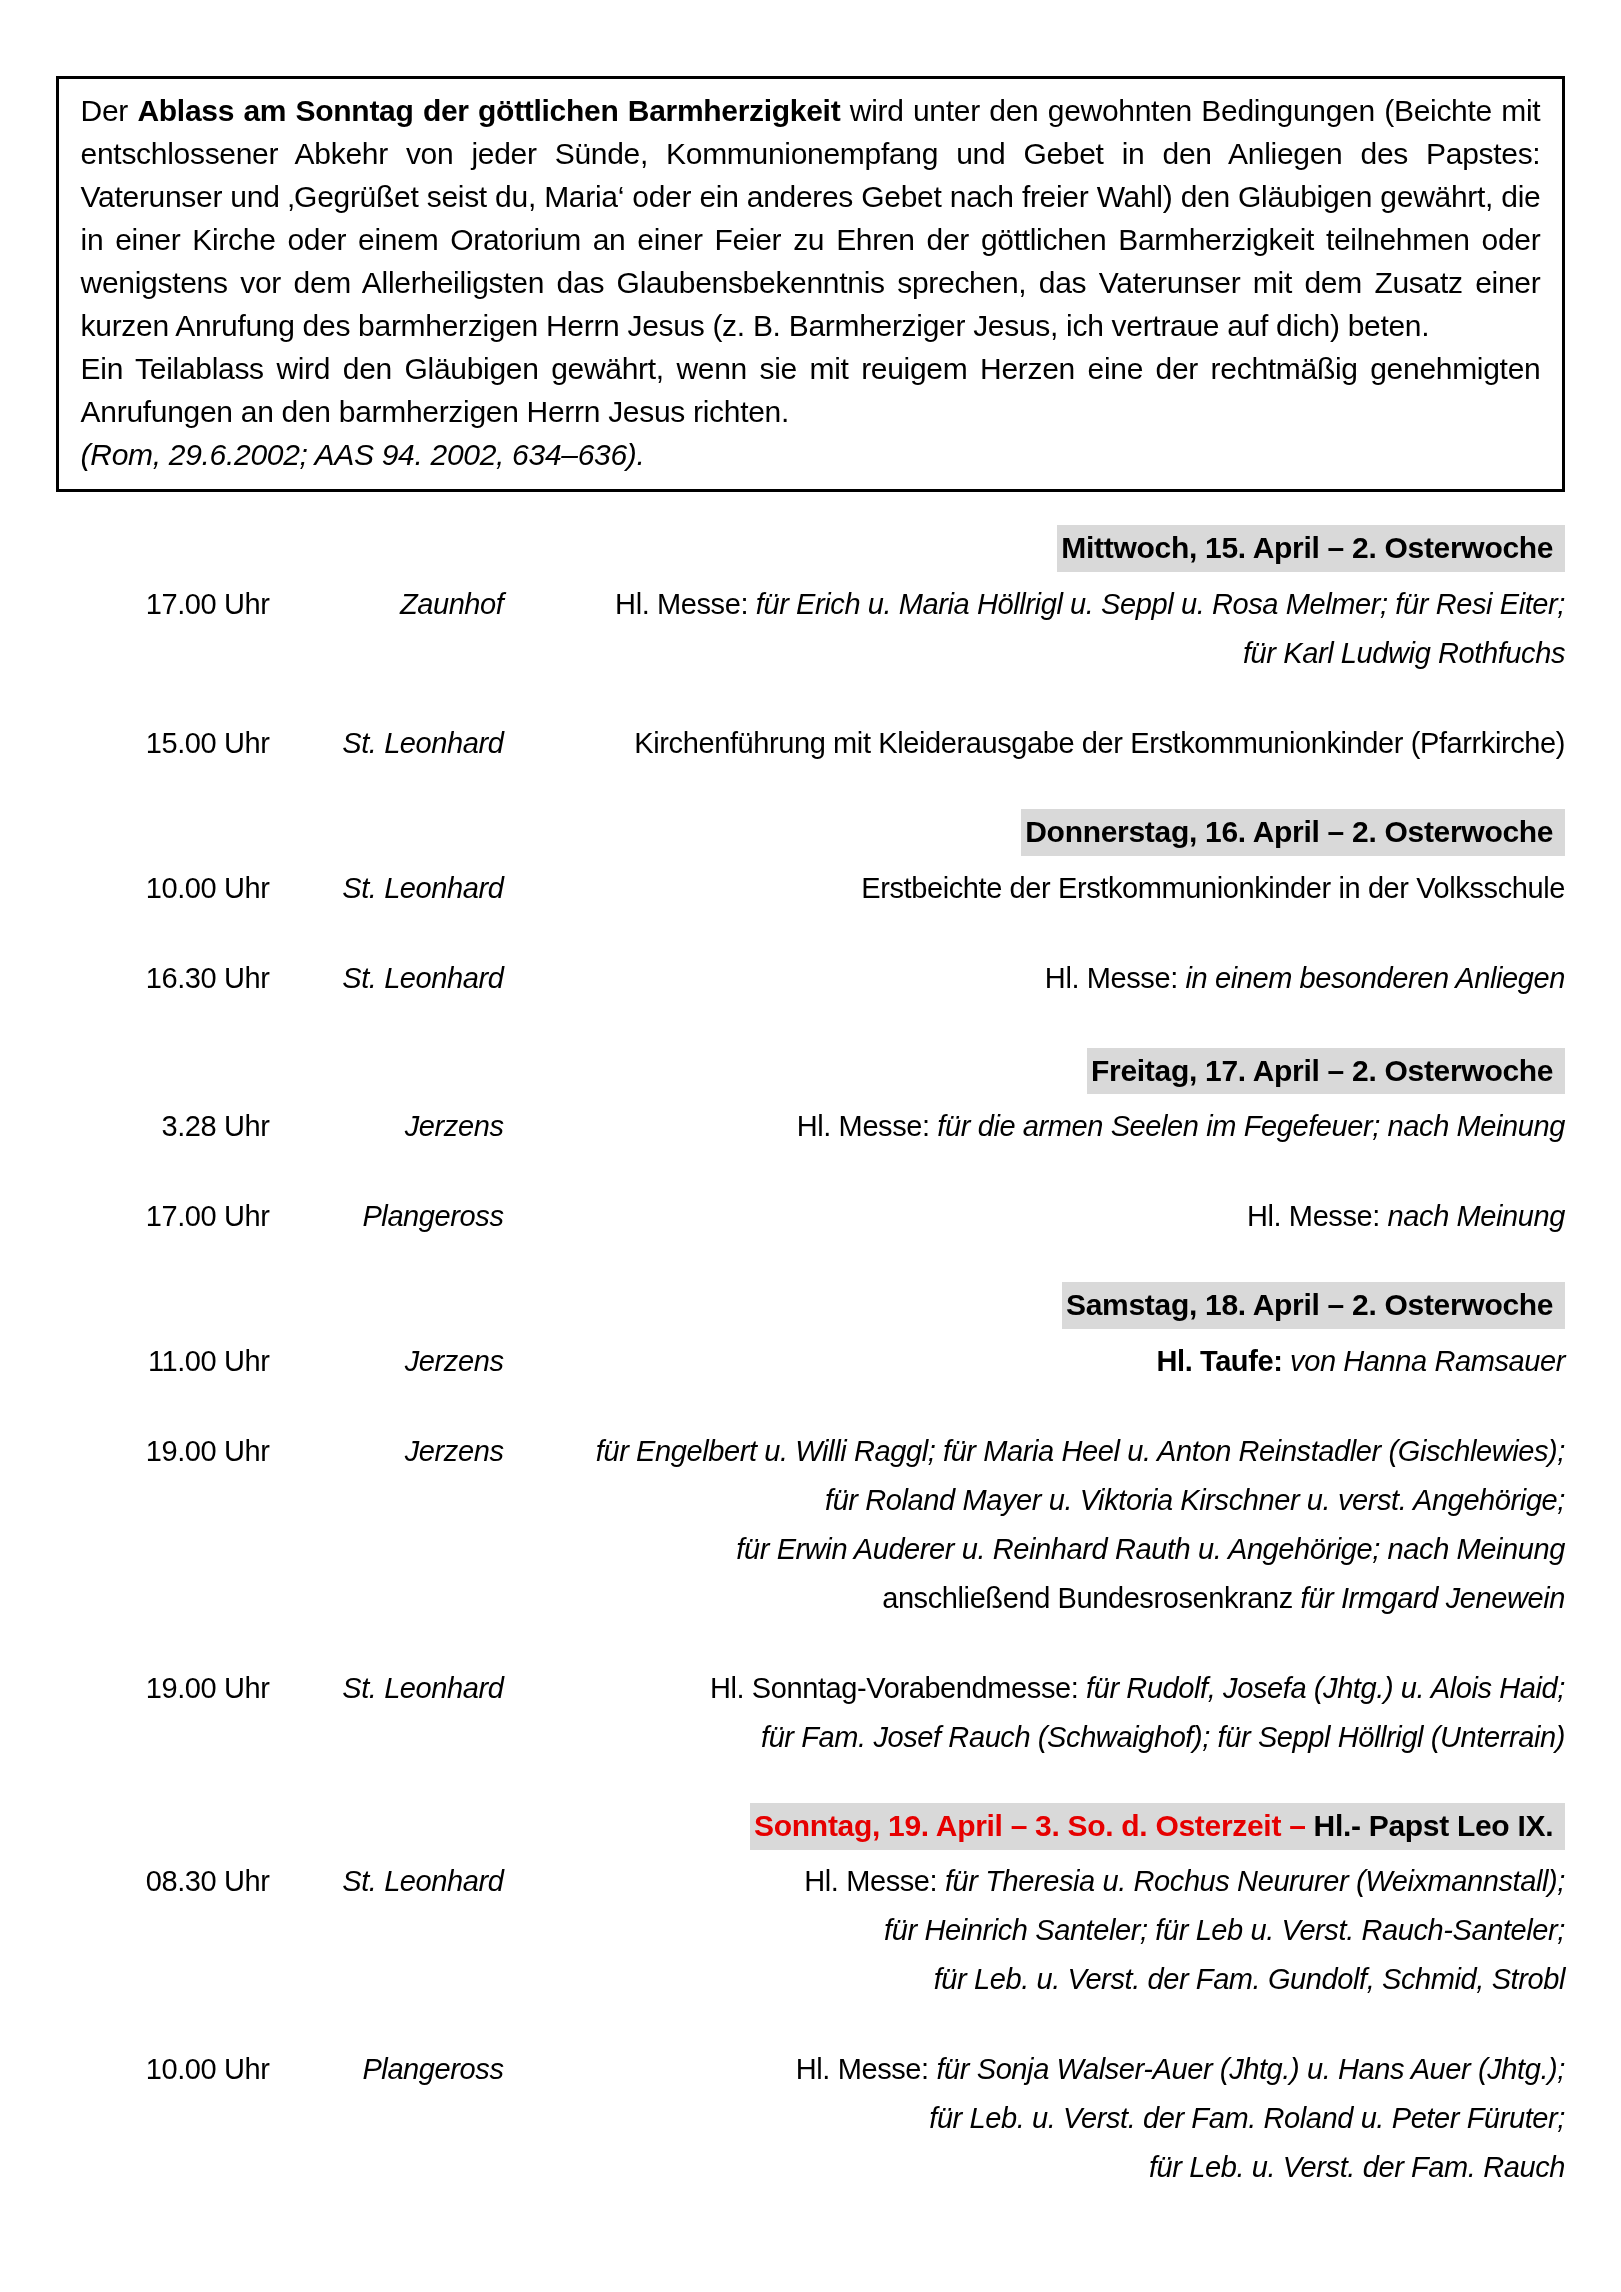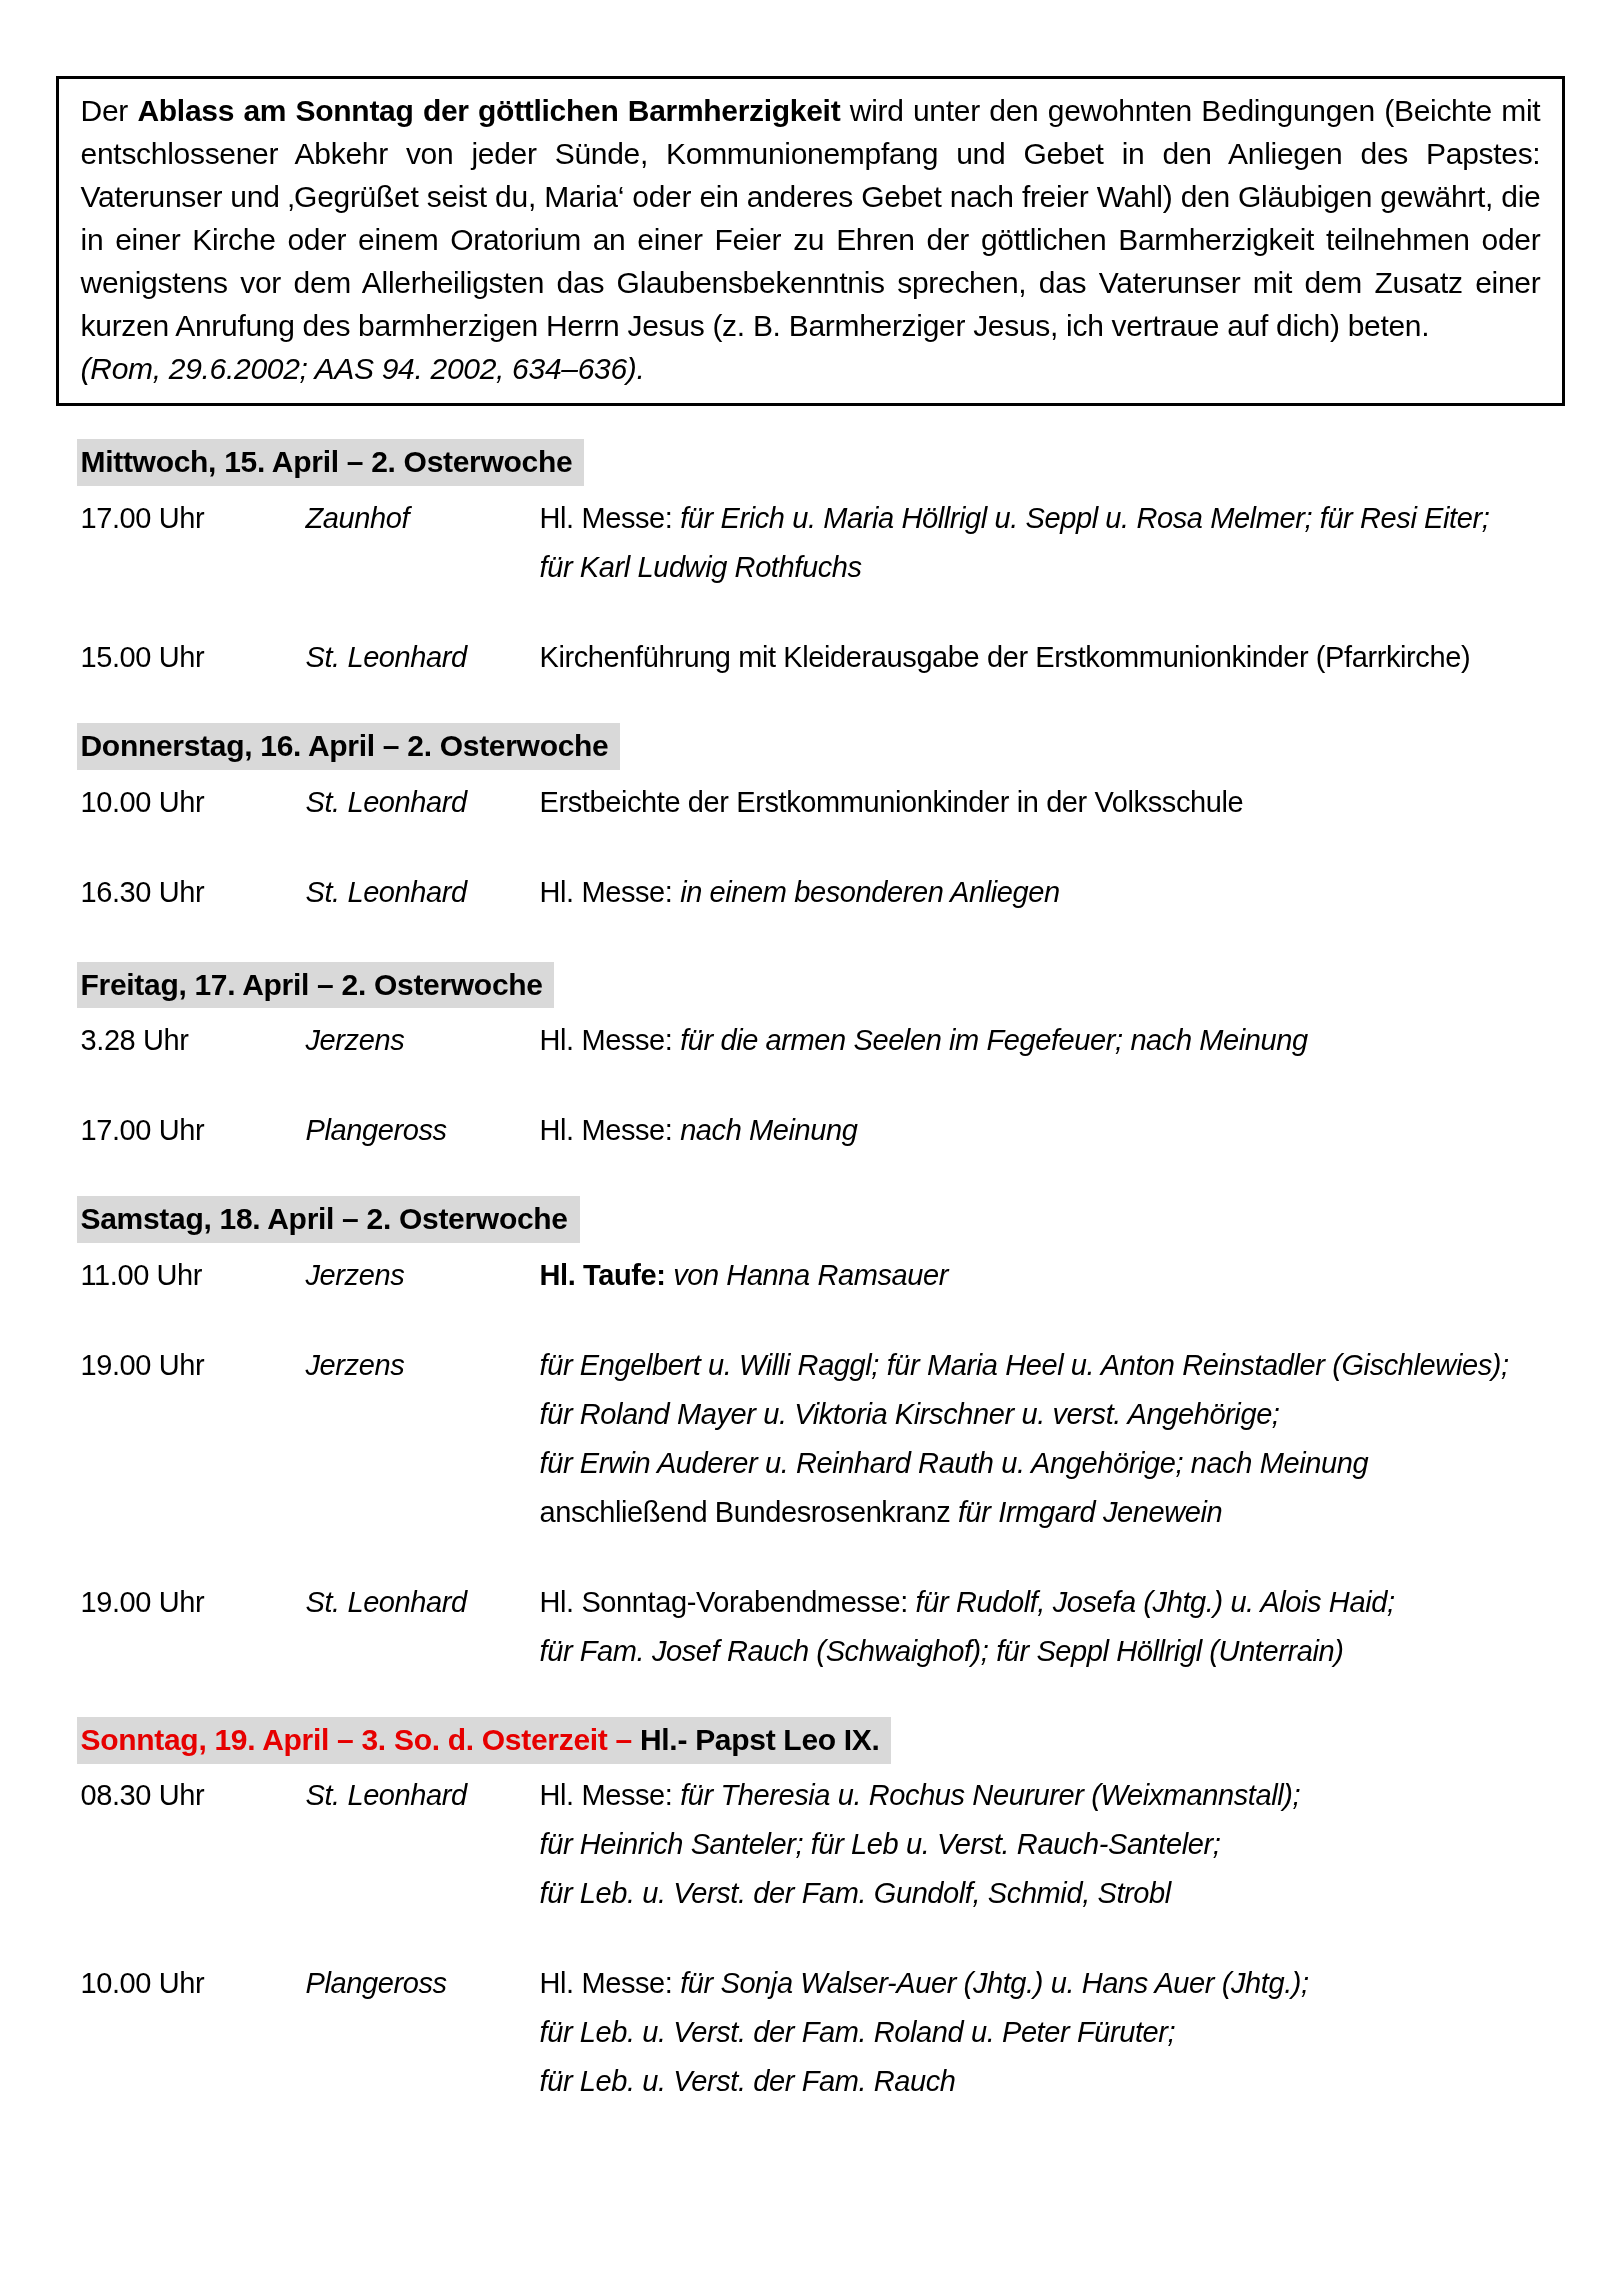--- a/index.html
+++ b/index.html
@@ -28,21 +28,21 @@
     letter-spacing:-0.3px;
   }
   .align-justify{text-align:justify;}
   .align-left{text-align:left;}
   
   .seg-n{font-style:normal;font-weight:normal;}
   .seg-b{font-weight:bold;}
   .seg-i{font-style:italic;}
   .seg-red{color:var(--accent-red,#e60000);}
   
-  .schedule{padding-left:24.5px;}
+  .schedule{padding-left:24.5px;text-align:right;}
   .day{margin-bottom:13.7px;}
   .day.extra-gap{margin-top:45px;}
   .day-header{
     display:inline-block;
     background:var(--heading-bg,#d9d9d9);
     font-size:30px;
     font-weight:bold;
     line-height:39px;
     padding:2.9px 11.8px 4.9px 3.9px;
     margin:0 0 7.8px -3.9px;
@@ -61,20 +61,21 @@
   .entry-loc{flex:none;width:198px;font-style:italic;}
   .entry-desc{flex:1;min-width:0;}
   .desc-line{white-space:nowrap;}
 </style>
 </head>
 <body>
 
 <div class="page">
   <div class="notice-box" id="notice-box">
       <p class="align-justify"><span class="seg-n">Der </span><span class="seg-b">Ablass am Sonntag der göttlichen Barmherzigkeit</span><span class="seg-n"> wird unter den gewohnten Bedingungen (Beichte mit entschlossener Abkehr von jeder Sünde, Kommunionempfang und Gebet in den Anliegen des Papstes: Vaterunser und ‚Gegrüßet seist du, Maria‘ oder ein anderes Gebet nach freier Wahl) den Gläubigen gewährt, die in einer Kirche oder einem Oratorium an einer Feier zu Ehren der göttlichen Barmherzigkeit teilnehmen oder wenigstens vor dem Allerheiligsten das Glaubensbekenntnis sprechen, das Vaterunser mit dem Zusatz einer kurzen Anrufung des barmherzigen Herrn Jesus (z. B. Barmherziger Jesus, ich vertraue auf dich) beten.</span></p>
+      <p class="align-justify"><span class="seg-n">Ein Teilablass wird den Gläubigen gewährt, wenn sie mit reuigem Herzen eine der rechtmäßig genehmigten Anrufungen an den barmherzigen Herrn Jesus richten.</span></p>
       <p class="align-left"><span class="seg-i">(Rom, 29.6.2002; AAS 94. 2002, 634–636).</span></p>
     </div>
   <div class="schedule" id="schedule">
       <div class="day"><div class="day-header"><span class="seg-b">Mittwoch, 15. April – 2. Osterwoche</span></div><div class="entry">
           <div class="entry-time">17.00 Uhr</div>
           <div class="entry-loc">Zaunhof</div>
           <div class="entry-desc">
             <div class="desc-line"><span class="seg-n">Hl. Messe: </span><span class="seg-i">für Erich u. Maria Höllrigl u. Seppl u. Rosa Melmer; für Resi Eiter;</span></div>
             <div class="desc-line"><span class="seg-i">für Karl Ludwig Rothfuchs</span></div>
           </div>

